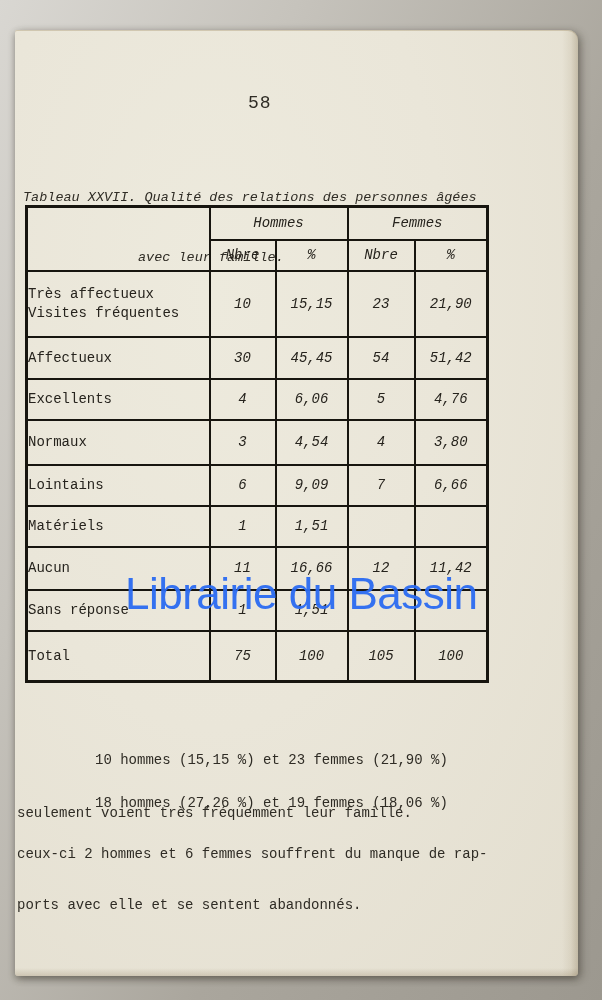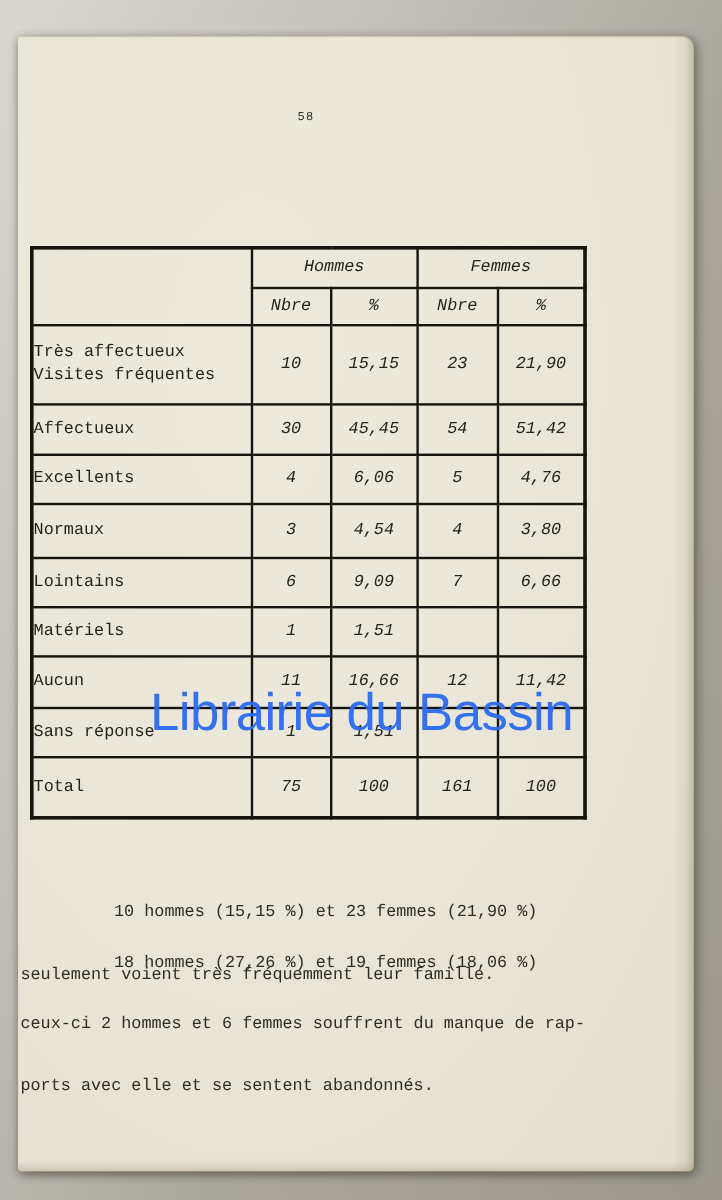--- a/index.html
+++ b/index.html
@@ -35,21 +35,21 @@
     pointer-events:none;
   }
   .page::before{ 
     content:"";position:absolute;left:0;right:0;bottom:0;height:8px;
     background:linear-gradient(to bottom,rgba(0,0,0,0),rgba(120,100,65,.22));
     border-radius:0 0 4px 3px;
     pointer-events:none;
   }
   .page-number{
     position:absolute;left:233px;top:63px;
-    font-size:10px;letter-spacing:1px;color:var(--ink);
+    font-size:18px;letter-spacing:1px;color:var(--ink);
   }
   .table-title{
     position:absolute;left:8px;top:118px;
     font-style:italic;font-size:13.5px;line-height:20px;white-space:pre;color:var(--ink);
   }
   .table-title .t2{padding-left:115px;}
   table.data-table{
     position:absolute;left:10px;top:175px;width:461px;
     border-collapse:collapse;table-layout:fixed;
     border:3px solid var(--border);
@@ -82,20 +82,24 @@
     color:var(--wm);opacity:.95;white-space:nowrap;
   }
 </style>
 </head>
 <body>
 
 <div class="page">
 
   <div class="page-number">58</div>
 
+  <div class="table-title">
+    <div class="t1">Tableau XXVII. Qualité des relations des personnes âgées</div>
+    <div class="t2">avec leur famille.</div>
+  </div>
 
   <table class="data-table">
     <colgroup>
       <col style="width:183px">
         <col style="width:66px">
         <col style="width:72px">
         <col style="width:67px">
         <col style="width:73px">
     </colgroup>
     <tbody>
@@ -167,21 +171,21 @@
         <td class="lbl">Sans réponse</td>
         <td class="num">1</td>
         <td class="num">1,51</td>
         <td class="num"></td>
         <td class="num"></td>
       </tr>
       <tr class="r8">
         <td class="lbl">Total</td>
         <td class="num">75</td>
         <td class="num">100</td>
-        <td class="num">161</td>
+        <td class="num">105</td>
         <td class="num">100</td>
       </tr>
     </tbody>
   </table>
 
   <div class="para" id="para-1">
     <div class="indent">10 hommes (15,15 %) et 23 femmes (21,90 %)</div>
     <div>seulement voient très fréquemment leur famille.</div>
   </div>
 

